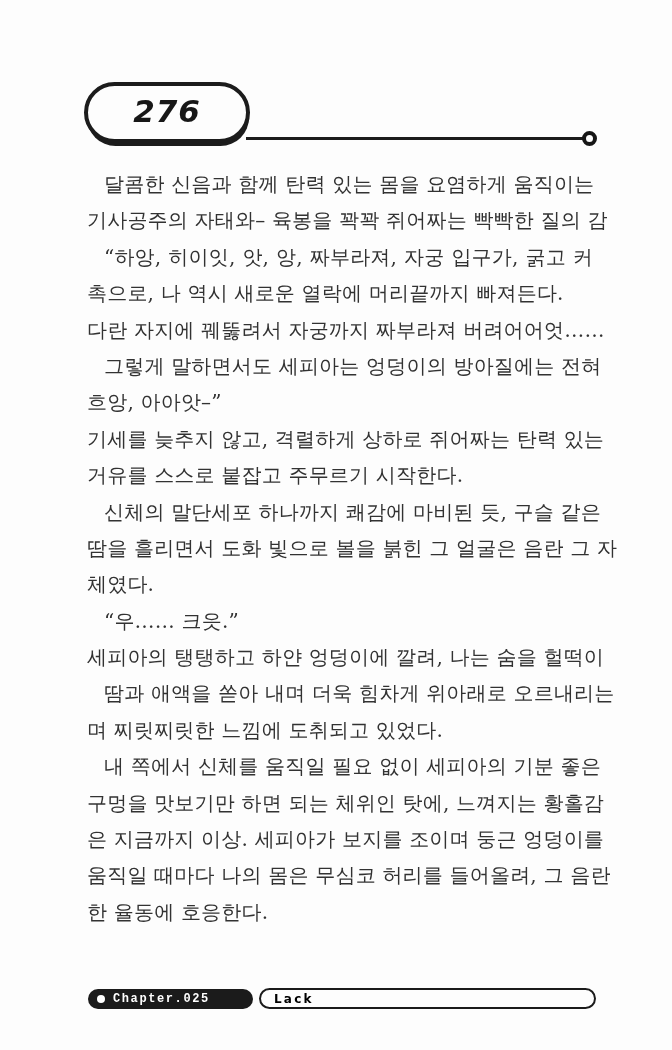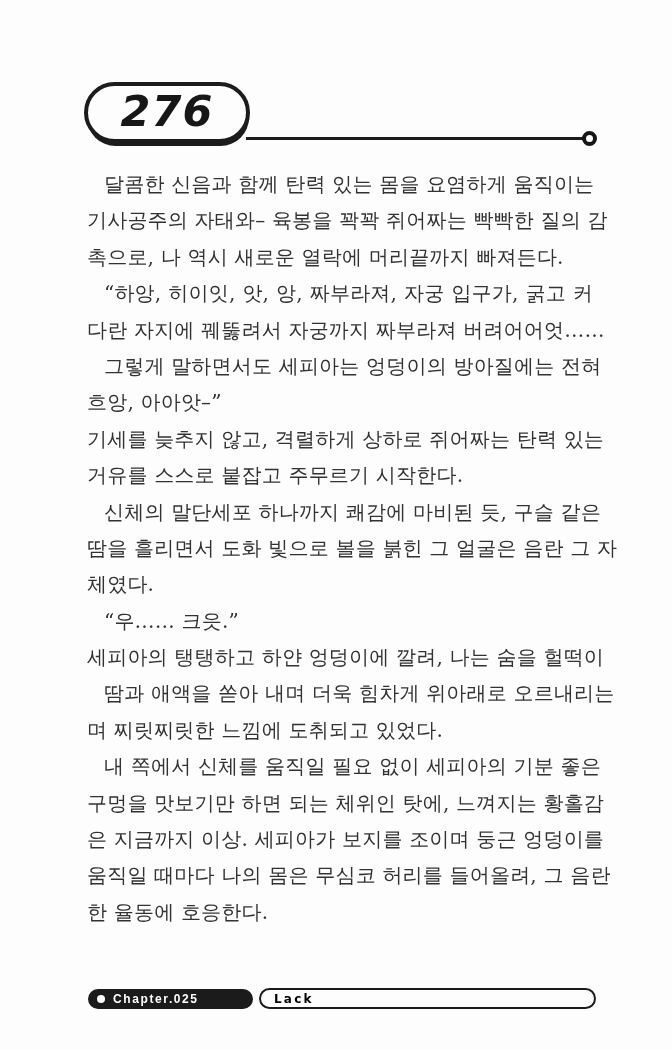--- a/index.html
+++ b/index.html
@@ -19,21 +19,21 @@
     width: 158px; height: 53px;
     background: #fdfdfd;
     border: 4px solid #1c1c1c;
     border-radius: 32px;
     box-shadow: 1px 5px 0 -2px #1c1c1c;
     display: flex; align-items: center; justify-content: center;
   }
   .pagenum-pill span {
     font-family: "DejaVu Sans", "Liberation Sans", sans-serif;
     font-weight: bold; font-style: italic;
-    font-size: 43px; line-height: 1;
+    font-size: 31px; line-height: 1;
     color: #171717;
     letter-spacing: 1px;
     transform: translateY(-1px);
   }
   .header-rule {
     position: absolute;
     left: 246px; top: 137px;
     width: 338px; height: 3px;
     background: #1c1c1c;
   }
@@ -75,21 +75,21 @@
     display: flex; align-items: center;
   }
   .chapter-dot {
     width: 8px; height: 8px;
     border-radius: 50%;
     background: #ffffff;
     margin-left: 9px;
     flex: 0 0 auto;
   }
   .chapter-pill span {
-    font-family: Liberation Sans, sans-serif;
+    font-family: Liberation Mono, monospace;
     color: #ffffff;
     font-size: 12px; font-weight: bold;
     letter-spacing: 1.6px;
     margin-left: 8px;
     line-height: 1;
   }
   .book-pill {
     position: absolute;
     left: 259px; top: 988px;
     width: 333px; height: 17px;
@@ -114,22 +114,22 @@
 
   <div class="pagenum-pill">
     <span>276</span>
   </div>
   <div class="header-rule"></div>
   <div class="header-ring"></div>
 
   <div class="text-block" id="text-block">
       <div class="line first">달콤한 신음과 함께 탄력 있는 몸을 요염하게 움직이는</div>
       <div class="line">기사공주의 자태와– 육봉을 꽉꽉 쥐어짜는 빡빡한 질의 감</div>
+      <div class="line first">“하앙, 히이잇, 앗, 앙, 짜부라져, 자궁 입구가, 굵고 커</div>
       <div class="line para-end">촉으로, 나 역시 새로운 열락에 머리끝까지 빠져든다.</div>
-      <div class="line first">“하앙, 히이잇, 앗, 앙, 짜부라져, 자궁 입구가, 굵고 커</div>
       <div class="line">다란 자지에 꿰뚫려서 자궁까지 짜부라져 버려어어엇……</div>
       <div class="line first">그렇게 말하면서도 세피아는 엉덩이의 방아질에는 전혀</div>
       <div class="line para-end">흐앙, 아아앗–”</div>
       <div class="line">기세를 늦추지 않고, 격렬하게 상하로 쥐어짜는 탄력 있는</div>
       <div class="line para-end">거유를 스스로 붙잡고 주무르기 시작한다.</div>
       <div class="line first">신체의 말단세포 하나까지 쾌감에 마비된 듯, 구슬 같은</div>
       <div class="line">땀을 흘리면서 도화 빛으로 볼을 붉힌 그 얼굴은 음란 그 자</div>
       <div class="line para-end">체였다.</div>
       <div class="line first para-end">“우…… 크읏.”</div>
       <div class="line">세피아의 탱탱하고 하얀 엉덩이에 깔려, 나는 숨을 헐떡이</div>

